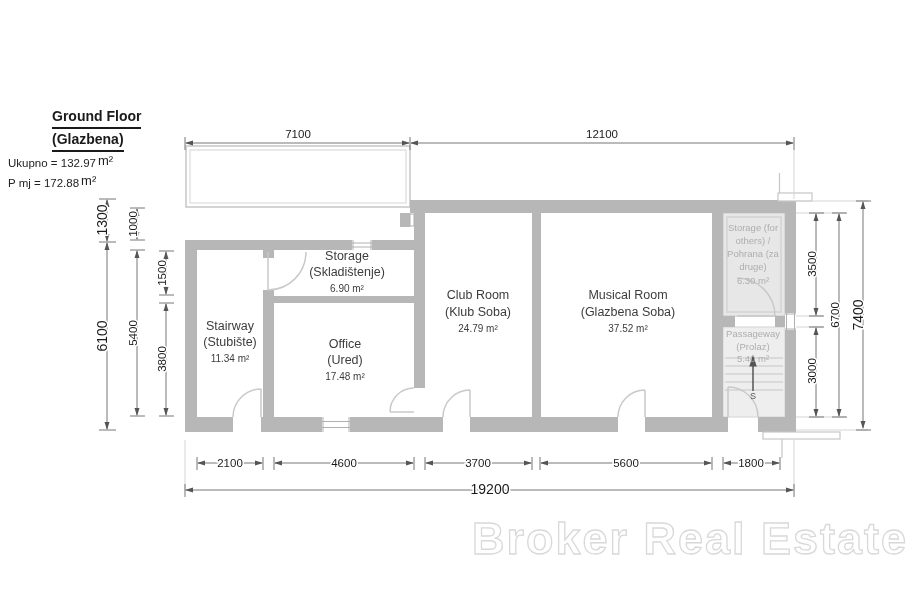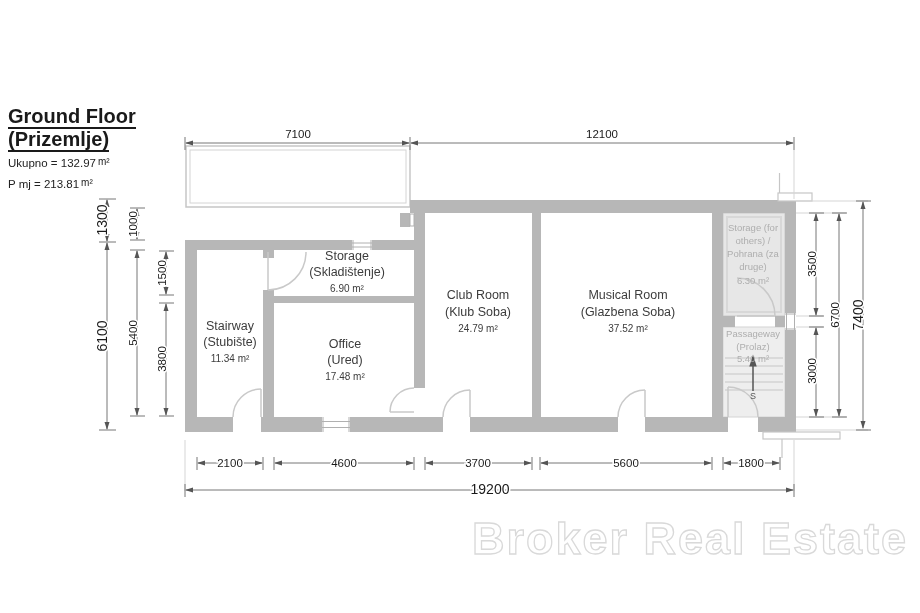--- a/index.html
+++ b/index.html
@@ -1,44 +1,44 @@
 <!DOCTYPE html>
 <html><head>
 <meta charset="utf-8">
 <style>
   html,body{margin:0;padding:0;background:#fff;}
   body{width:920px;height:613px;position:relative;overflow:hidden;
        font-family:"Liberation Sans","DejaVu Sans",sans-serif;}
   #stage{position:absolute;left:0;top:0;width:920px;height:613px;}
   
   .titleblock{position:absolute;left:8px;top:106px;width:190px;color:#1a1a1a;}
-  .titleblock .t{font-size:20px;font-weight:bold;line-height:21px;}
+  .titleblock .t{font-size:14px;font-weight:bold;line-height:21px;margin-left:44px;}
   .titleblock .t span{border-bottom:2px solid #1a1a1a;display:inline-block;padding-bottom:0px;}
   .titleblock .s{font-size:11.5px;line-height:18px;margin-top:2px;color:#222;}
-  .titleblock .s .unit{font-size:10px;position:relative;top:-2px;margin-left:2px;}
+  .titleblock .s .unit{font-size:13px;position:relative;top:-2px;margin-left:2px;}
   
   svg{font-family:"Liberation Sans","DejaVu Sans",sans-serif;}
   .dim{fill:#1a1a1a;paint-order:stroke;stroke:#ffffff;stroke-width:3px;font-size:11.5px;text-anchor:middle;}
   .dimL{font-size:14px;}
   .rt{fill:#3c3c3c;font-size:12.5px;text-anchor:middle;}
   .rta{fill:#3c3c3c;font-size:10px;text-anchor:middle;}
   .rtg{fill:#aeaeae;font-size:9.5px;text-anchor:middle;}
   .wm{fill:#ffffff;stroke:#d9d9d9;stroke-width:1.3px;font-size:45px;font-weight:bold;letter-spacing:2px;text-anchor:middle;}
 </style>
 </head>
 <body>
 
 <div id="stage">
 
   
   <div class="titleblock">
     <div class="t"><span>Ground Floor</span></div>
-    <div class="t"><span>(Prizemlje)</span></div>
+    <div class="t"><span>(Glazbena)</span></div>
     <div class="s"><span>Ukupno = 132.97</span><span class="unit">m²</span></div>
-    <div class="s"><span>P mj = 213.81</span><span class="unit">m²</span></div>
+    <div class="s"><span>P mj = 172.88</span><span class="unit">m²</span></div>
   </div>
 
   <svg width="920" height="613" viewBox="0 0 920 613">
     <defs>
       <marker id="ae" markerWidth="9" markerHeight="7" refX="7" refY="3" orient="auto">
         <path d="M0,0.5 L8,3 L0,5.5 Z" fill="#555"></path>
       </marker>
       <marker id="as" markerWidth="9" markerHeight="7" refX="1" refY="3" orient="auto">
         <path d="M8,0.5 L0,3 L8,5.5 Z" fill="#555"></path>
       </marker>

